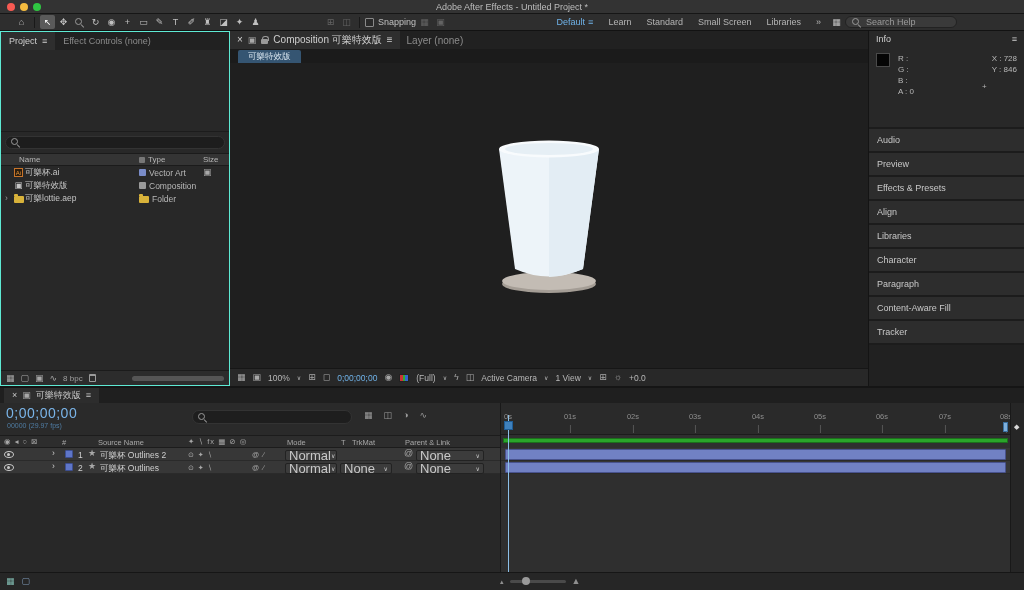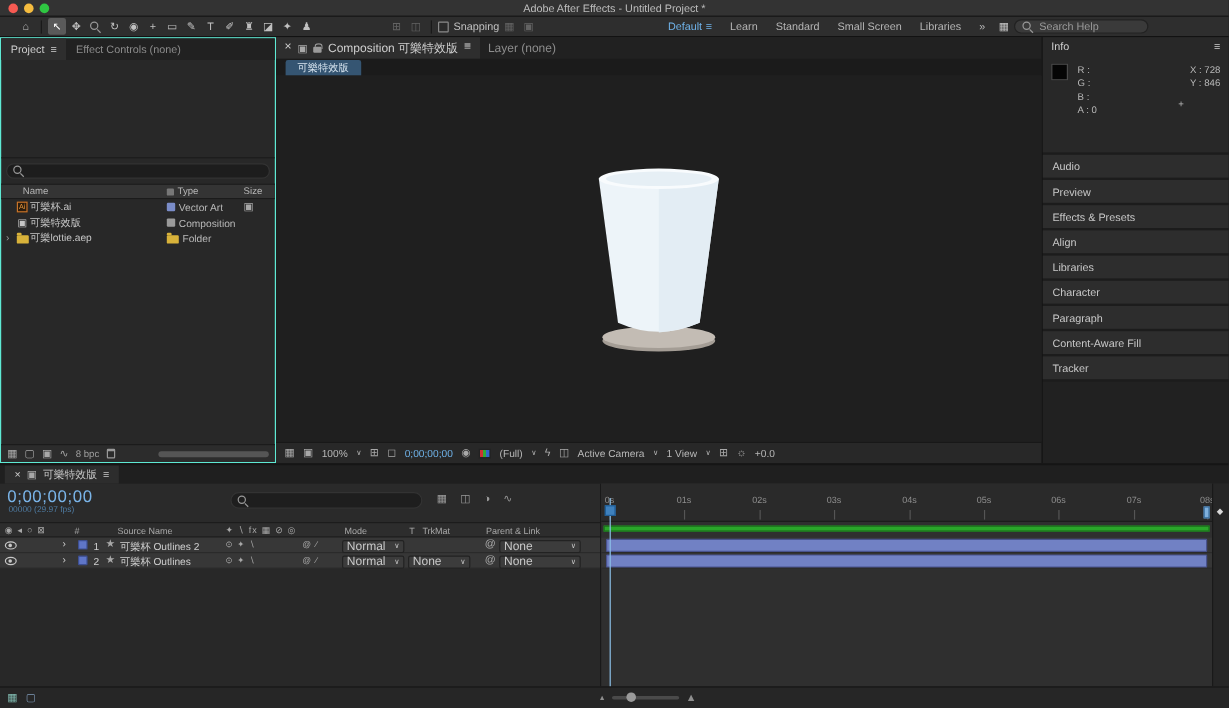--- a/index.html
+++ b/index.html
@@ -130,38 +130,38 @@
 
 
 .rcol{width:156px;flex:0 0 auto;background:#1c1c1c;display:flex;flex-direction:column;border-left:1px solid #141414}
 .info{background:#282828;margin-bottom:2px;flex:0 0 auto}
 .ihead{height:16px;display:flex;align-items:center;justify-content:space-between;padding:0 7px;font-size:9px;color:#cfcfcf}
 .ibody{height:80px;display:flex;padding:6px 7px;font-size:8px;color:#b8b8b8}
 .swatch{width:14px;height:14px;background:#050505;border:1px solid #4a4a4a;flex:0 0 auto}
 .icol{margin-left:8px;line-height:11px}
 .ixy{margin-left:auto;display:flex;gap:5px}
 .ixy .lines{line-height:11px;text-align:left}
-.phead{height:19px;background:#2d2d2d;margin-bottom:2px;display:flex;align-items:center;padding:4px 8px;font-size:9px;color:#c8c8c8;flex:0 0 auto}
+.phead{height:19px;background:#2d2d2d;margin-bottom:2px;display:flex;align-items:center;padding:11px 8px;font-size:9px;color:#c8c8c8;flex:0 0 auto}
 .rfill{flex:1 1 auto;background:#212121}
 
 
 .tl{flex:0 0 auto;height:204px;background:#2a2a2a;border-top:2px solid #151515;position:relative;font-size:9px}
 .tl-tabs{position:absolute;left:0;top:0;right:0;height:15px;background:#1f1f1f;display:flex;align-items:stretch;padding-left:4px}
 .tl-tab{display:flex;align-items:center;gap:5px;background:#2d2d2d;padding:0 8px;color:#c8c8c8;font-size:9px}
 .tl-tc{position:absolute;left:6px;top:17px;font-size:14px;color:#7ab4e8;letter-spacing:.5px}
 .tl-frames{position:absolute;left:7px;top:34px;font-size:7px;color:#4f7ca3}
 .tl-search{position:absolute;left:192px;top:22px;width:160px;height:14px;background:#1e1e1e;border:1px solid #333;border-radius:7px;display:flex;align-items:center;padding:0 5px}
 .tl-icons{position:absolute;left:364px;top:23px;display:flex;gap:11px;color:#9a9a9a;font-size:9px}
 .tl-header{position:absolute;left:0;top:47px;width:500px;height:13px;background:#2d2d2d;border-top:1px solid #1c1c1c;border-bottom:1px solid #1c1c1c;font-size:7.5px;color:#a8a8a8}
 .tl-header span{position:absolute;top:2px}
 .tl-row{position:absolute;left:0;width:500px;height:13px;background:#373737;border-bottom:1px solid #2a2a2a;font-size:8.5px;color:#cfcfcf}
 .tl-row>*{position:absolute;top:2px}
 .r1{top:60px}.r2{top:73px}
 .tl-lower{position:absolute;left:0;top:86px;width:500px;bottom:18px;background:#282828}
-.ddbox{height:11px;background:#3c3c3c;border:1px solid #222;border-radius:2px;display:flex;align-items:center;justify-content:space-between;padding:0 3px;font-size:10px;color:#c8c8c8}
+.ddbox{height:11px;background:#3c3c3c;border:1px solid #222;border-radius:2px;display:flex;align-items:center;justify-content:space-between;padding:0 3px;font-size:13px;color:#c8c8c8}
 .rt{position:absolute;left:500px;top:15px;right:14px;bottom:18px;background:#2f2f2f;border-left:1px solid #191919;overflow:hidden}
 .ruler{position:absolute;left:0;top:0;right:0;height:32px;background:#2a2a2a;border-bottom:1px solid #1c1c1c}
 .tick{position:absolute;top:9px;font-size:7.5px;color:#8f8f8f;transform:translateX(-50%)}
 .tick::after{content:"";position:absolute;left:50%;top:13px;width:1px;height:8px;background:#555}
 .workarea{position:absolute;left:2px;right:2px;top:35px;height:5px;background:#2aa52a;border:1px solid #1c701c}
 .rrow{position:absolute;left:0;right:0;height:13px;background:#363636;border-bottom:1px solid #2a2a2a}
 .rr1{top:45px}.rr2{top:58px}
 .tlbar{position:absolute;left:4px;right:4px;height:11px;background:#7181c4;border:1px solid #49538e;border-radius:1px}
 .b1{top:46px}.b2{top:59px}
 .playline{position:absolute;left:7px;top:12px;bottom:0;width:1px;background:#8cc0e8;z-index:5}

